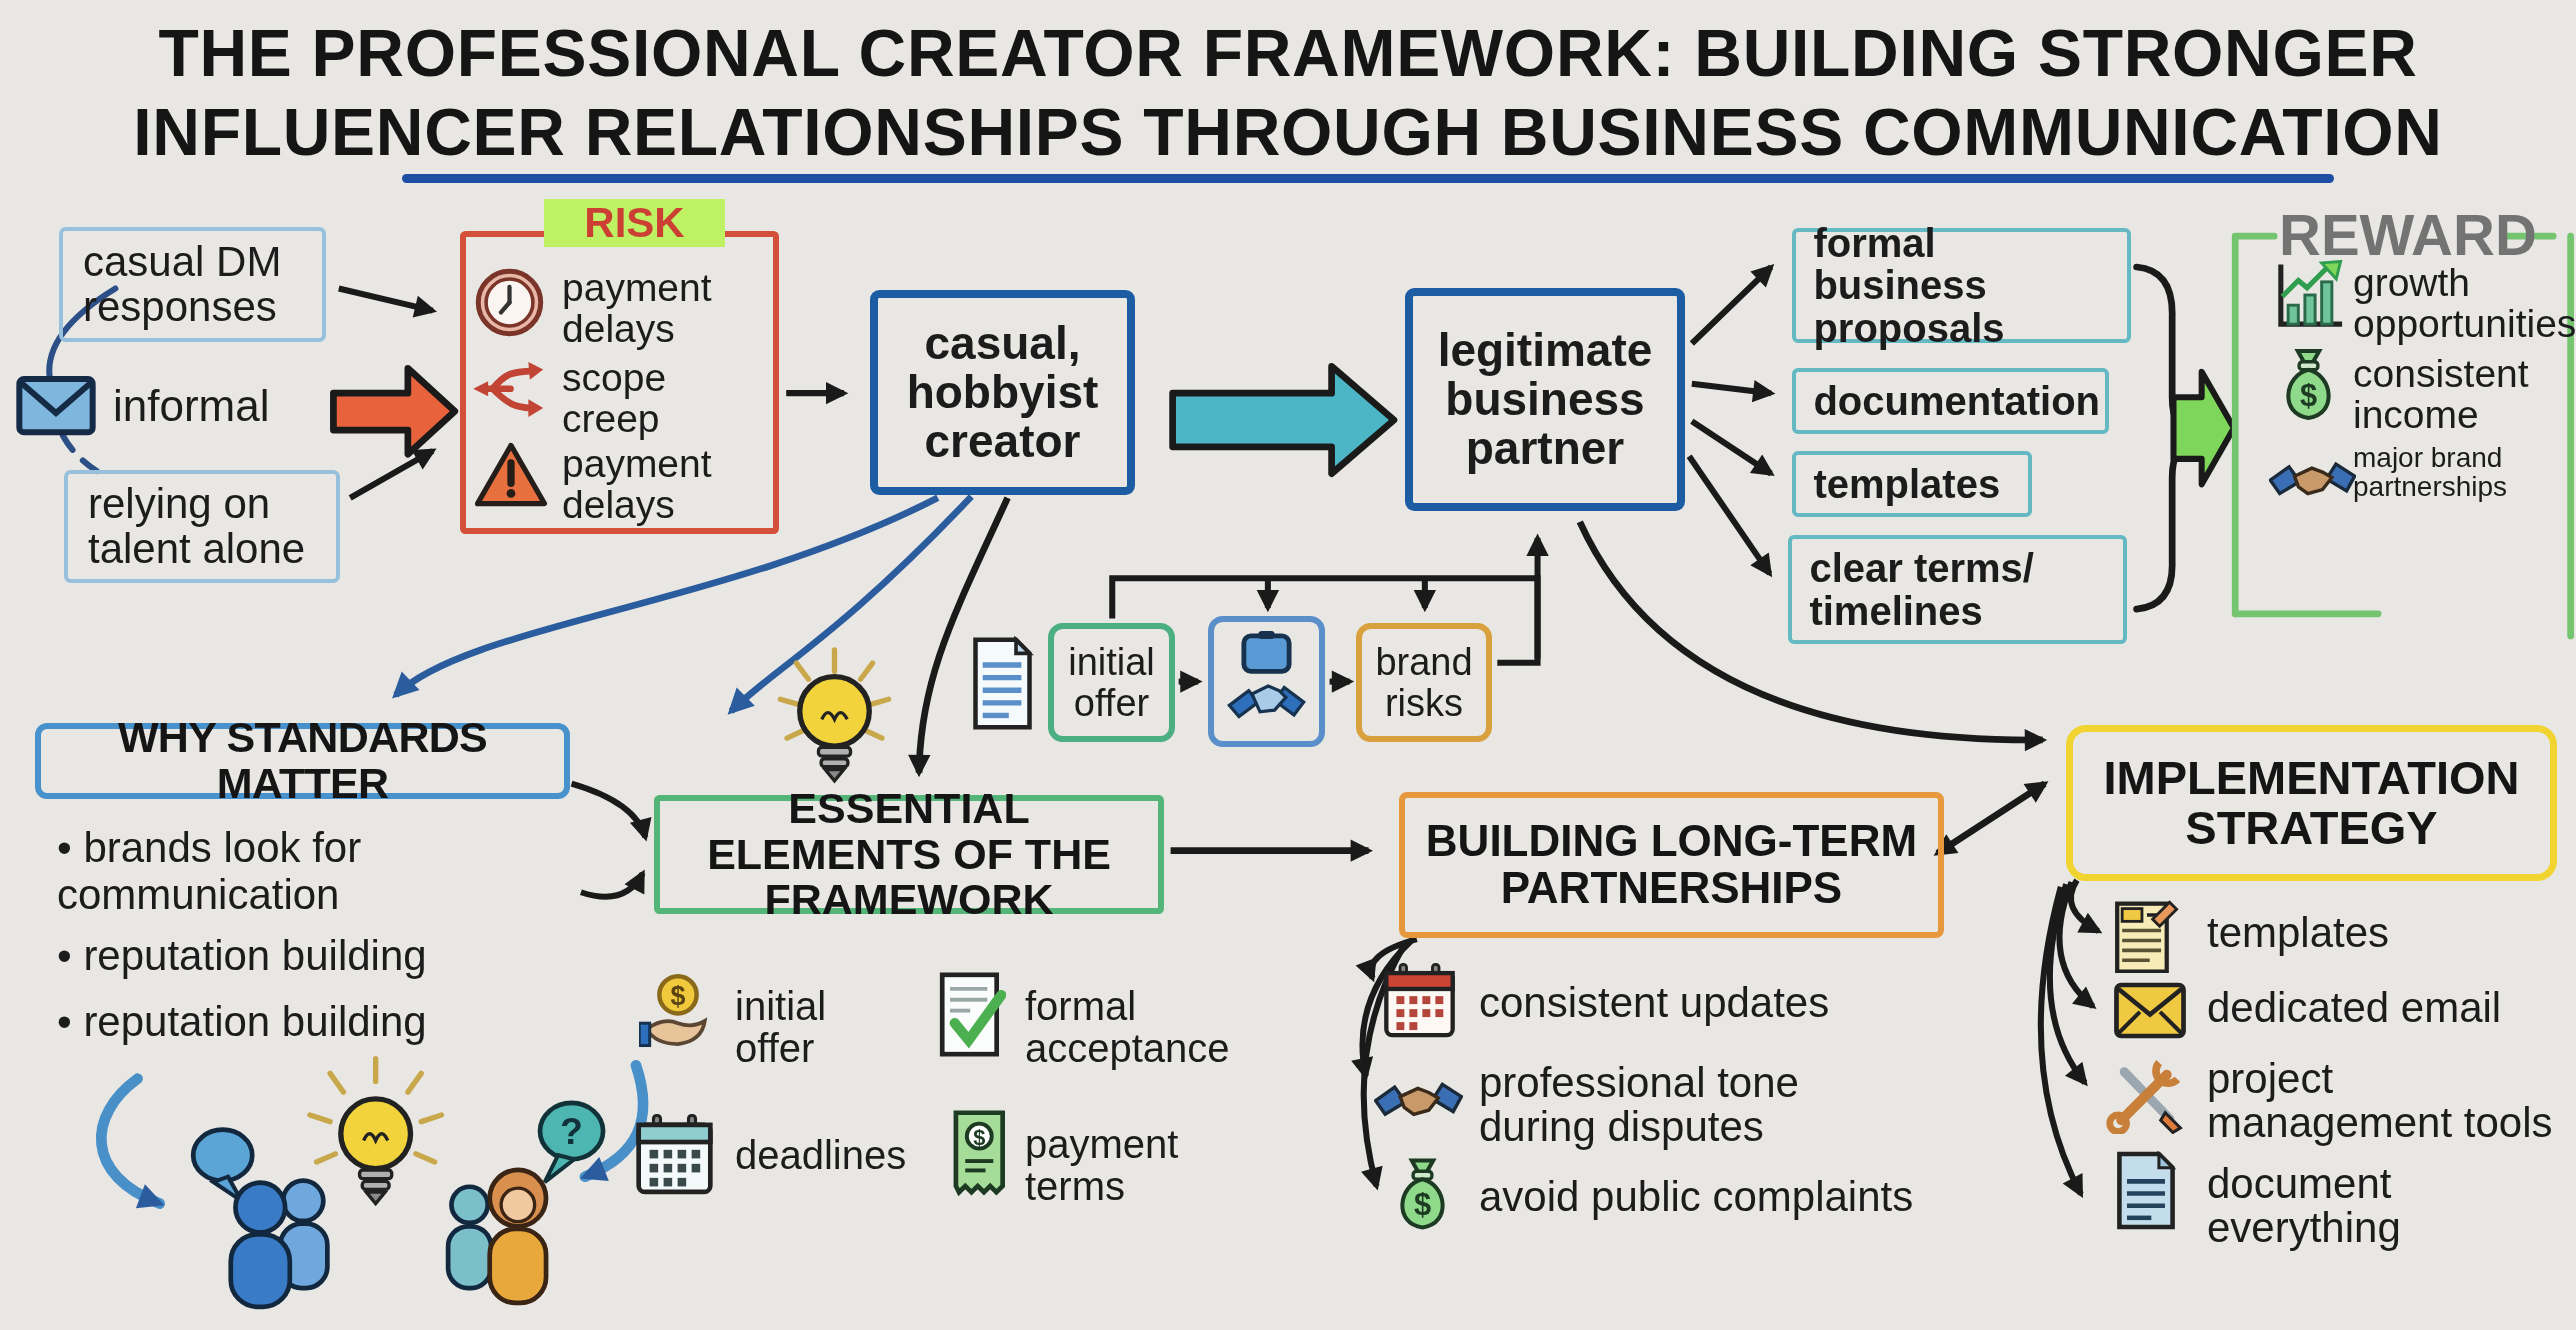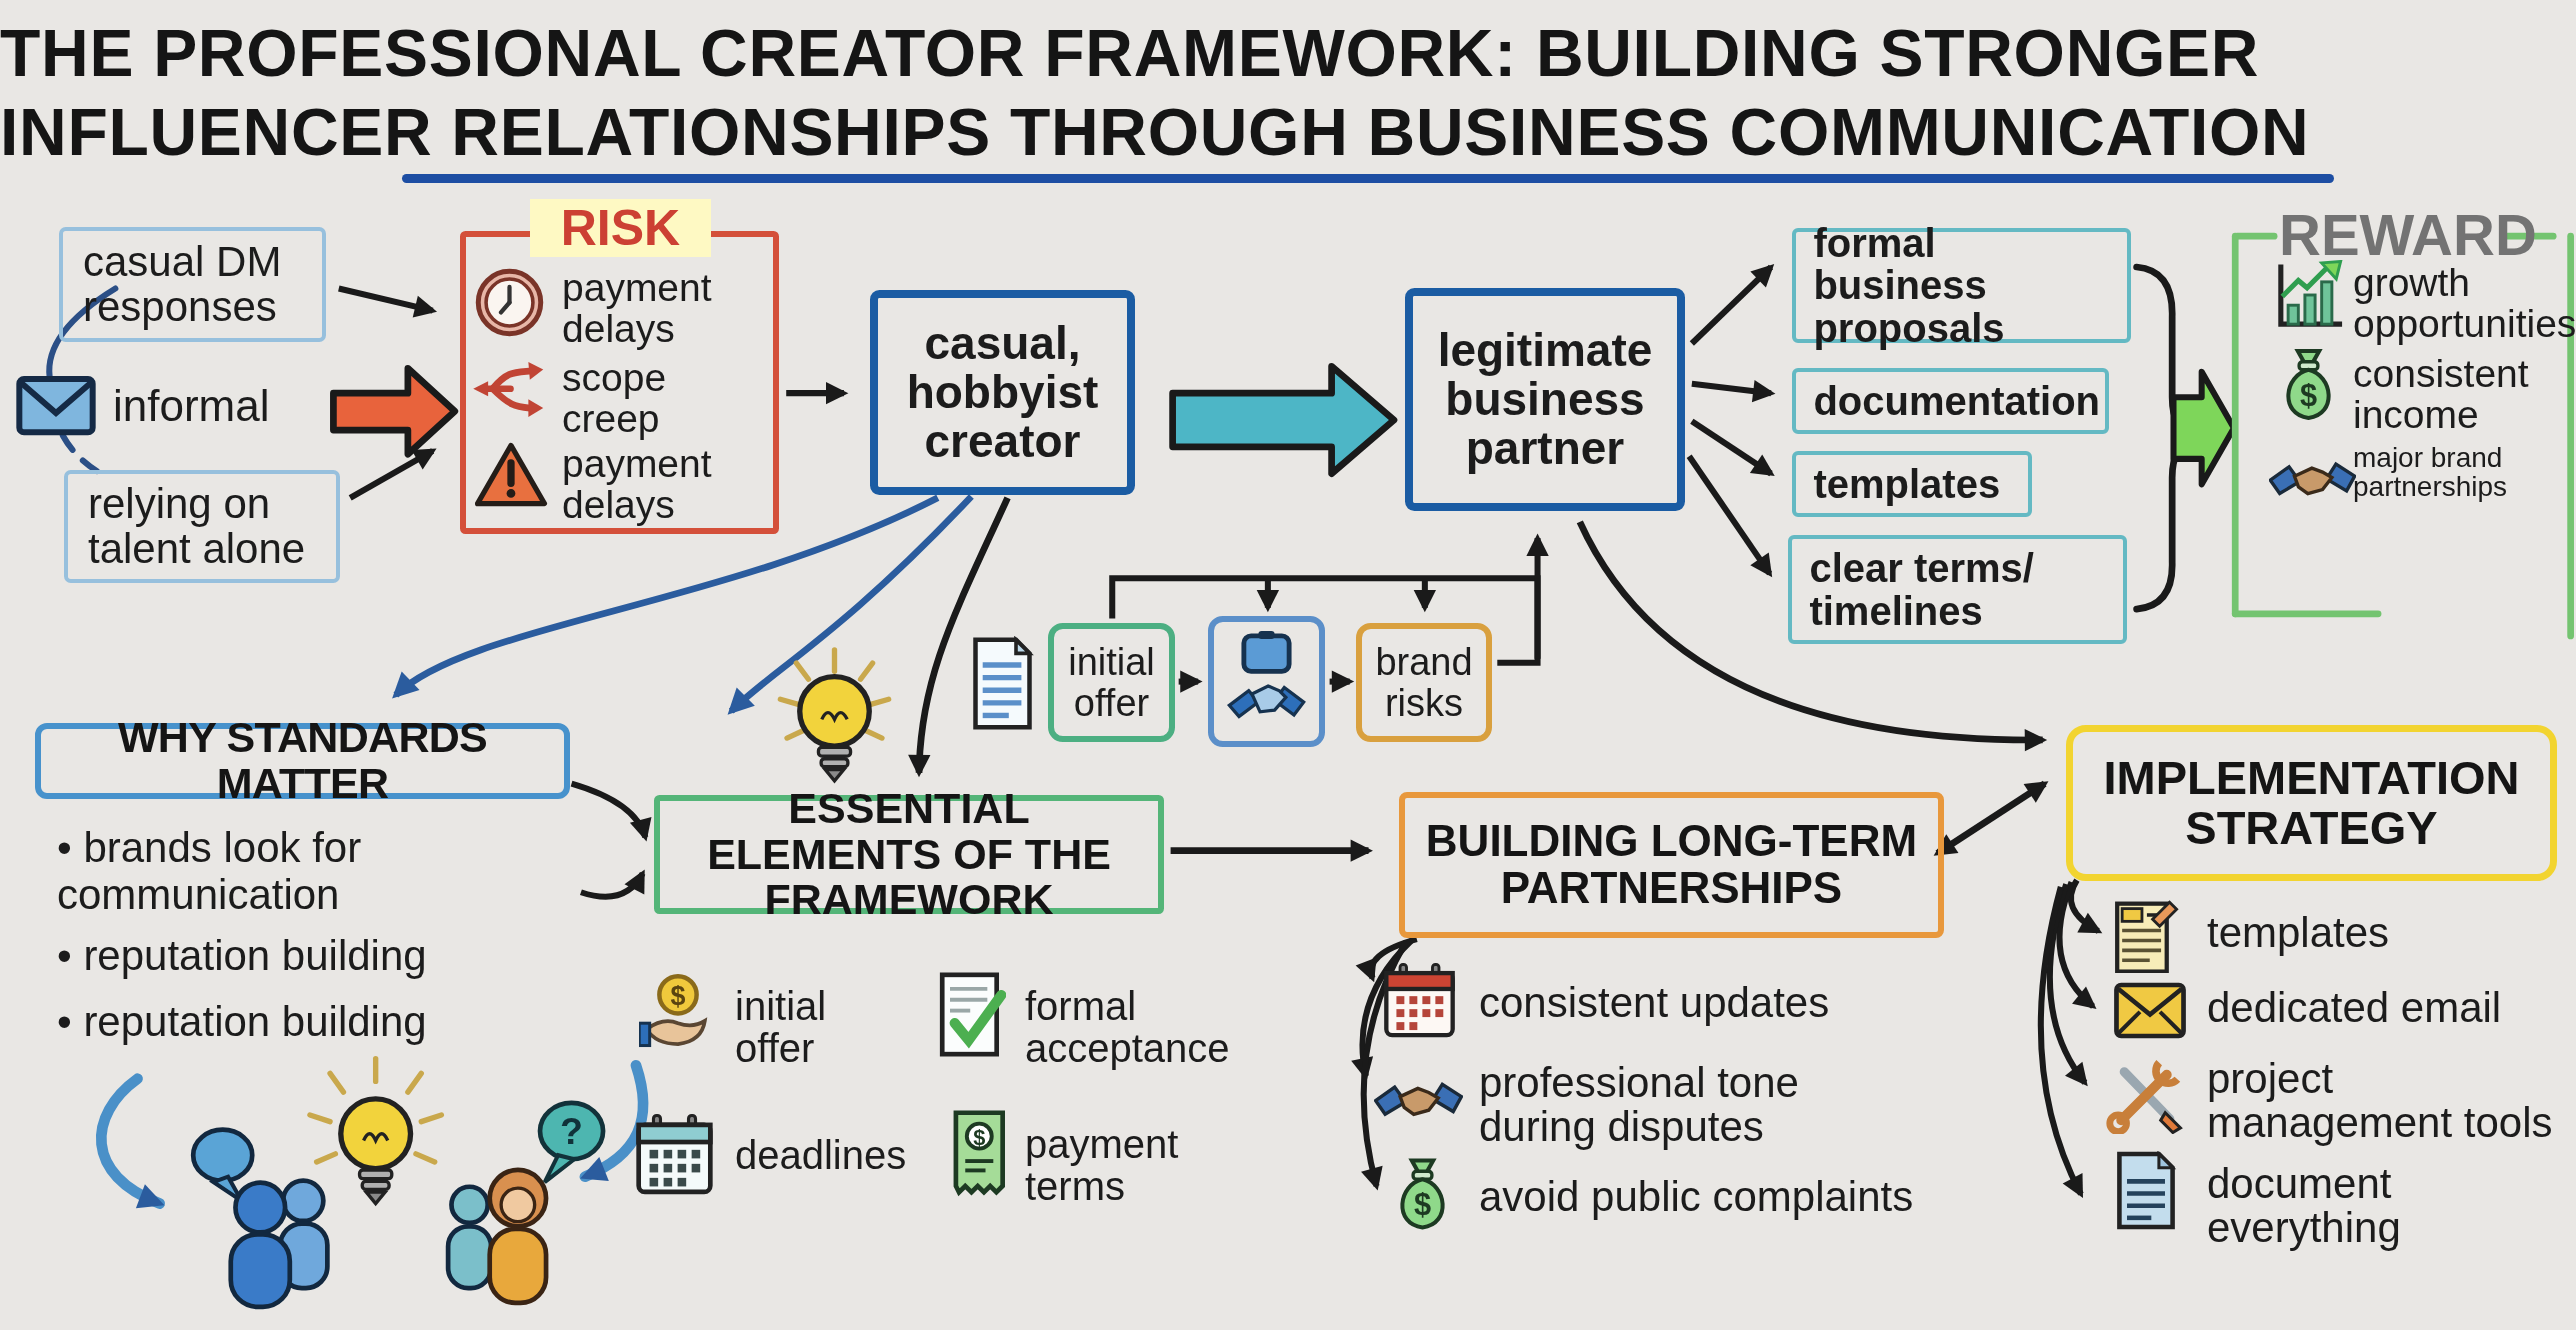--- a/index.html
+++ b/index.html
@@ -14,21 +14,21 @@
   .b-risk{border:6px solid #d4503a;border-radius:5.4px;}
   .b-navy{border:8.7px solid #1b5ca3;border-radius:9.4px;}
   .b-teal{border:4.7px solid #64b9c3;border-radius:6px;}
   .b-green{border:6px solid #4caf82;border-radius:14.8px;}
   .b-blue{border:6px solid #5b8fc9;border-radius:14.8px;}
   .b-orange{border:6px solid #d9a03e;border-radius:14.8px;}
   .b-wsm{border:6.7px solid #4792cc;border-radius:3.4px;}
   .b-ee{border:6px solid #54b578;border-radius:5.4px;}
   .b-blp{border:6px solid #e8983c;border-radius:8px;}
   .b-is{border:7.4px solid #f2d430;border-radius:20px;}
-  .title{position:absolute;width:100%;font-weight:bold;
+  .title{position:absolute;width:100%;text-align:center;font-weight:bold;
          font-size:66px;letter-spacing:0.7px;color:#151515;}
   .sec-title{font-weight:bold;color:#151515;}
   .item-lbl{position:absolute;font-size:40px;line-height:1.05;color:#1c1c1c;}
   .bullet{position:absolute;font-size:42px;line-height:1.12;color:#1c1c1c;}
   .bullet::before{content:"• ";font-size:42px;}
   svg.icon{position:absolute;}
   #overlay{position:absolute;left:0;top:0;pointer-events:none;}
 </style>
 </head>
 <body>
@@ -175,22 +175,22 @@
     <rect x="6" y="9" width="110" height="80" rx="7" fill="#7fb6de" stroke="#152a45" stroke-width="9"></rect>
     <path d="M9 15 L61 60 L113 15" fill="none" stroke="#152a45" stroke-width="9"></path>
   </svg>
   <div class="abs" style="left:113px;top:381px;font-size:44px;">informal</div>
 
   <div class="box left b-lightblue" style="left:64px;top:470px;width:276px;height:113px;padding-left:20px;">
     <span class="lbl" style="font-size:42px;width:228px;">relying on talent alone</span>
   </div>
 
   <div class="box b-risk" style="left:460px;top:231px;width:319px;height:303px;"></div>
-  <div class="abs sec-title" style="left:530px;top:199px;width:181px;text-align:center;font-size:50px;
-       color:#cc4033;background:#fef9c3;">RISK</div>
+  <div class="abs sec-title" style="left:544px;top:199px;width:181px;text-align:center;font-size:42px;
+       color:#cc4033;background:#bef264;">RISK</div>
 
   <svg class="icon" style="left:474px;top:267px;" width="71" height="71" viewBox="0 0 100 100">
     <circle cx="50" cy="50" r="44" fill="#e8b7a8" stroke="#7a3428" stroke-width="7"></circle>
     <circle cx="50" cy="50" r="33" fill="#faf5f0" stroke="#7a3428" stroke-width="5"></circle>
     <line x1="50" y1="50" x2="50" y2="28" stroke="#333" stroke-width="6" stroke-linecap="round"></line>
     <line x1="50" y1="50" x2="38" y2="64" stroke="#333" stroke-width="6" stroke-linecap="round"></line>
   </svg>
   <div class="item-lbl" style="left:562px;top:268px;width:161px;font-size:39px;">payment delays</div>
 
   <svg class="icon" style="left:470px;top:356px;" width="75" height="67" viewBox="0 0 100 90">

